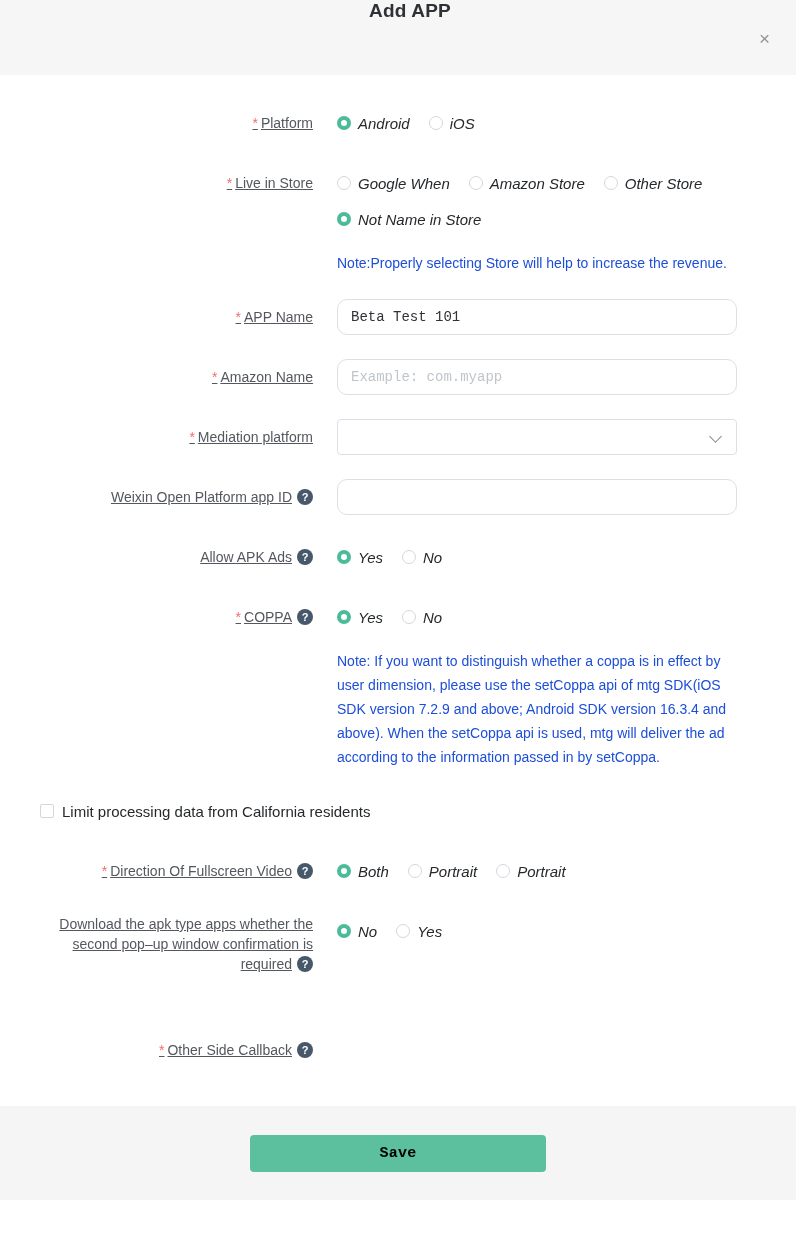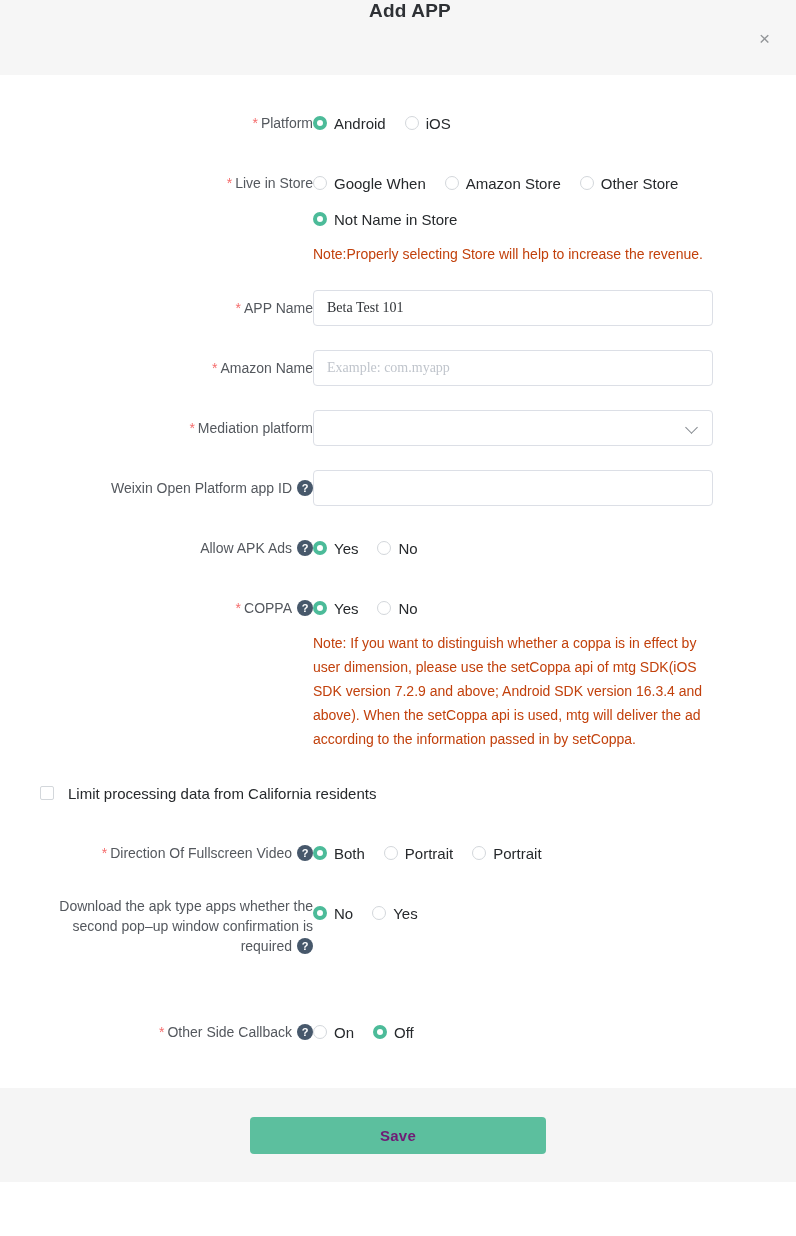--- a/index.html
+++ b/index.html
@@ -9,65 +9,65 @@
   
   .dlg-header { height:75px; background:#f6f6f6; position:relative;
                 display:flex; align-items:flex-start; justify-content:center;padding-left:24px; }
   .dlg-title { font-size:19px; font-weight:600; color:#2e3135; letter-spacing:.2px; }
   .close { position:absolute; right:22px; top:50%; transform:translateY(-50%);
            font-size:19px; color:#939699; cursor:pointer; line-height:1; padding:4px; }
 
   
   .form { padding:30px 40px 38px 40px; }
   .row { display:flex; align-items:flex-start; margin-bottom:24px; }
-  .lbl { width:273px; min-width:273px; text-align:right;
-         font-size:14px; color:#54585e; line-height:36px; }
+  .lbl { width:273px; min-width:273px; margin-right:24px; text-align:right;
+         font-size:14px; color:#54585e; line-height:36px;text-decoration:underline; }
   .lbl.multiline { line-height:20px; padding-top:1px; }
   .req { color:#f56c6c; margin-right:3px; }
   .ctrl { flex:1; min-width:0; }
 
   .qicon { display:inline-block; width:16px; height:16px; border-radius:50%;
            background:#47586b; color:#fff; font-size:11px; line-height:16px;
            text-align:center; font-weight:700; margin-left:5px;
            vertical-align:middle; position:relative; top:-1px; cursor:pointer; }
 
-  .radio-row { display:flex; align-items:center; gap:19px; min-height:36px; flex-wrap:nowrap; }
+  .radio-row { display:flex; align-items:center; gap:19px; min-height:36px; flex-wrap:nowrap;font-style:italic; }
   .radio-item { display:inline-flex; align-items:center; gap:7px; cursor:pointer;
                 font-size:15px; color:#26292c; white-space:nowrap; }
   .dot { width:14px; height:14px; min-width:14px; border:1px solid #d3d7db;
          border-radius:50%; background:#fff; box-sizing:border-box; }
   .dot.checked { border:4px solid #4cbb99; }
 
-  .note { width:400px; margin-top:5px; font-size:14px; line-height:24px; color:#c2410c; }
+  .note { width:400px; margin-top:14px; font-size:14px; line-height:24px; color:#1d4ed8; }
 
   .text-input { width:400px; height:36px; box-sizing:border-box; border:1px solid #dcdfe6;
-                border-radius:4px; padding:0 13px; font-size:14px; color:#2f3236;
-                font-family:Liberation Serif, serif; outline:none; background:#fff; display:block; }
+                border-radius:10px; padding:0 13px; font-size:14px; color:#2f3236;
+                font-family:Liberation Mono, monospace; outline:none; background:#fff; display:block; }
   .text-input::placeholder { color:#c0c5cc; }
 
   .select { width:400px; height:36px; box-sizing:border-box; border:1px solid #dcdfe6;
             border-radius:4px; position:relative; cursor:pointer; background:#fff;
             font-size:14px; color:#2f3236; line-height:34px; padding:0 30px 0 13px; }
   .chev { position:absolute; right:16px; top:12px; width:8px; height:8px;
           border-right:1px solid #82878d; border-bottom:1px solid #82878d;
           transform:rotate(45deg); }
 
-  .checkbox-row { display:flex; align-items:center; gap:14px; min-height:36px;
+  .checkbox-row { display:flex; align-items:center; gap:8px; min-height:36px;
                   font-size:15px; color:#26292c; }
   .checkbox { width:14px; height:14px; min-width:14px; border:1px solid #d3d7db;
               border-radius:2px; background:#fff; box-sizing:border-box; cursor:pointer; }
 
   .row-apk { margin-bottom:58px; }
   .row-server { margin-bottom:0; }
 
   
   .dlg-footer { height:94px; background:#f5f5f5; display:flex;
                 align-items:center; justify-content:center; }
   .save-btn { width:296px; height:37px; background:#5cbf9e; border:none; border-radius:4px;
-              color:#701a75; font-size:15px; font-weight:600; font-family:Liberation Sans, sans-serif;
+              color:#000000; font-size:15px; font-weight:600; font-family:Liberation Mono, monospace;
               cursor:pointer; letter-spacing:.3px; }
 </style>
 </head>
 <body>
 
 <div class="dialog">
 
   <div class="dlg-header">
     <div class="dlg-title">Add APP</div>
     <span class="close">×</span>
@@ -222,32 +222,20 @@
           <span class="radio-item">
             <span class="dot"></span>
             <span class="radio-label">Yes</span>
           </span>
         </div>
       </div>
     </div>
 
     <div class="row row-server">
       <div class="lbl"><span class="req">*</span><span>Other Side Callback</span><span class="qicon">?</span></div>
-      <div class="ctrl">
-        <div class="radio-row">
-          <span class="radio-item">
-            <span class="dot"></span>
-            <span class="radio-label">On</span>
-          </span>
-          <span class="radio-item">
-            <span class="dot checked"></span>
-            <span class="radio-label">Off</span>
-          </span>
-        </div>
-      </div>
     </div>
 
   </div>
 
   <div class="dlg-footer">
     <button class="save-btn">Save</button>
   </div>
 
 </div>
 

